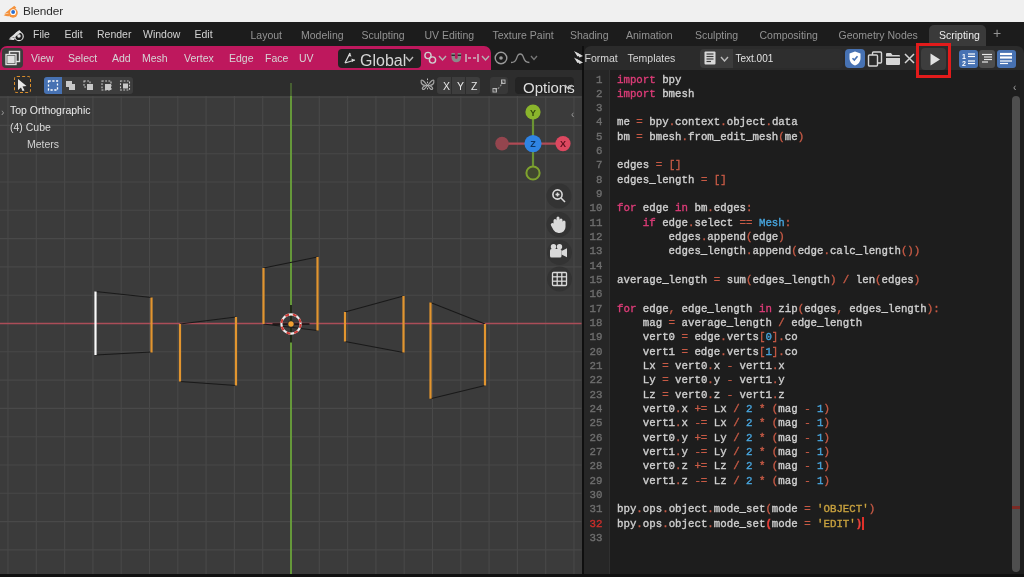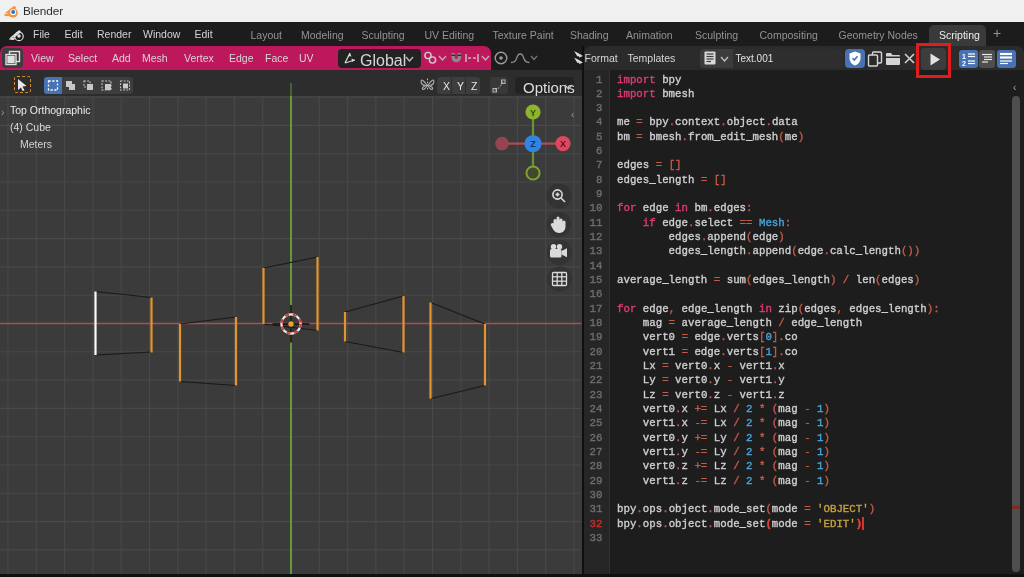--- a/index.html
+++ b/index.html
@@ -271,21 +271,21 @@
 <g stroke="#dadada" stroke-width="1.3" fill="none">
 <rect x="552.5" y="272.5" width="14" height="13" rx="1"></rect>
 <line x1="552.5" y1="276.8" x2="566.5" y2="276.8"></line>
       <line x1="552.5" y1="281.2" x2="566.5" y2="281.2"></line>
 <line x1="557.2" y1="272.5" x2="557.2" y2="285.5"></line>
       <line x1="561.8" y1="272.5" x2="561.8" y2="285.5"></line>
 </g>
 </svg>
 <div class="ovl" style="left:10px;top:103.5px">Top Orthographic</div>
 <div class="ovl" style="left:10px;top:121px;color:#dcdcdc">(4) Cube</div>
-<div class="ovl" style="left:20px;top:138px;color:#d2d2d2">Meters</div>
+<div class="ovl" style="left:27px;top:138px;color:#d2d2d2">Meters</div>
 <div class="ovl" style="left:1px;top:107px;color:#9a9a9a;font-size:10px">›</div>
 <div class="ovl" style="left:571px;top:109px;color:#9a9a9a;font-size:10px">‹</div>
 <div class="abs" id="divider"></div>
 
 <div class="abs" id="edheader">
   <div class="eh" style="left:1px">Format</div>
   <div class="eh" style="left:44px">Templates</div>
   <svg class="abs" style="left:-9px;top:6px" width="9" height="13" viewBox="0 0 9 13">
     <path d="M1 0 L8 4 L4.5 5.5 Z M1 6.5 L8 10.5 L4.5 12 Z" fill="#d8d8d8"></path>
   </svg>

